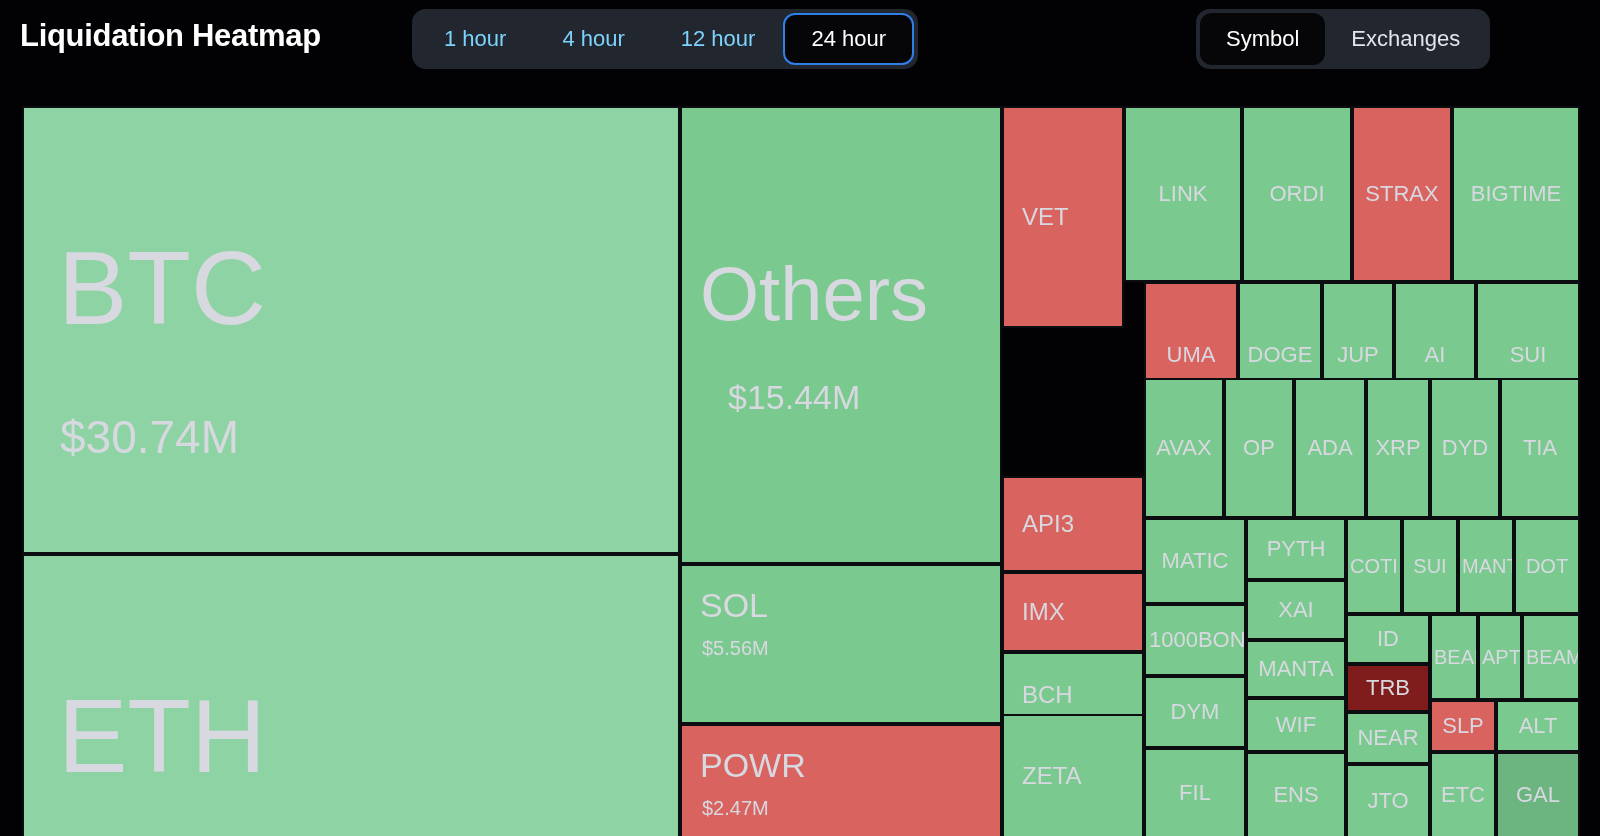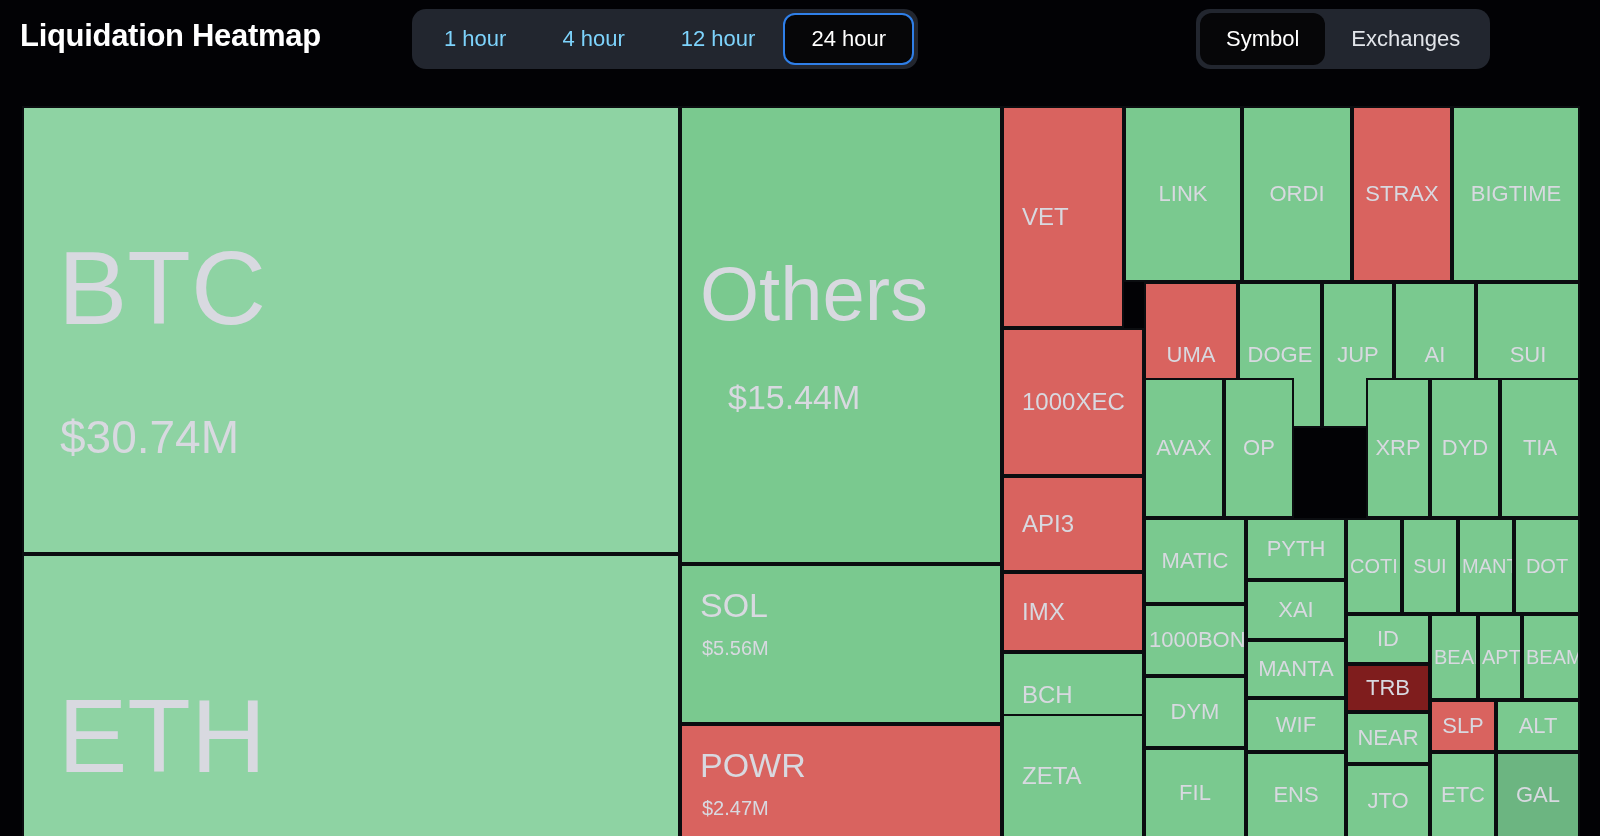--- a/index.html
+++ b/index.html
@@ -184,23 +184,20 @@
         <div class="tile-label">SOL</div>
         <div class="tile-value">$5.56M</div>
       </div>
       <div class="tile sz-md" style="left: 680px; top: 646px; width: 322px; height: 114px; background: rgb(217, 99, 95);">
         <div class="tile-label">POWR</div>
         <div class="tile-value">$2.47M</div>
       </div>
       <div class="tile sz-sm-left" style="left: 1002px; top: 28px; width: 122px; height: 222px; background: rgb(217, 99, 95);">
         <div class="tile-label">VET</div>
       </div>
-      <div class="tile sz-sm-left" style="left: 1002px; top: 250px; width: 142px; height: 148px; background: rgb(217, 99, 95);">
-        <div class="tile-label">1000XEC</div>
-      </div>
       <div class="tile sz-sm-left" style="left: 1002px; top: 398px; width: 142px; height: 96px; background: rgb(217, 99, 95);">
         <div class="tile-label">API3</div>
       </div>
       <div class="tile sz-sm-left" style="left: 1002px; top: 494px; width: 142px; height: 80px; background: rgb(217, 99, 95);">
         <div class="tile-label">IMX</div>
       </div>
       <div class="tile sz-sm-left" style="left: 1002px; top: 574px; width: 142px; height: 86px; background: rgb(122, 201, 143);">
         <div class="tile-label">BCH</div>
       </div>
       <div class="tile sz-sm-left" style="left: 1002px; top: 660px; width: 142px; height: 86px; background: rgb(217, 99, 95);">
@@ -235,20 +232,23 @@
       </div>
       <div class="tile sz-sm" style="left: 1476px; top: 204px; width: 104px; height: 146px; background: rgb(122, 201, 143);">
         <div class="tile-label">SUI</div>
       </div>
       <div class="tile sz-sm" style="left: 1144px; top: 300px; width: 80px; height: 140px; background: rgb(122, 201, 143);">
         <div class="tile-label">AVAX</div>
       </div>
       <div class="tile sz-sm" style="left: 1224px; top: 300px; width: 70px; height: 140px; background: rgb(122, 201, 143);">
         <div class="tile-label">OP</div>
       </div>
+      <div class="tile sz-sm" style="left: 1294px; top: 300px; width: 72px; height: 140px; background: rgb(122, 201, 143);">
+        <div class="tile-label">ADA</div>
+      </div>
       <div class="tile sz-sm" style="left: 1366px; top: 300px; width: 64px; height: 140px; background: rgb(122, 201, 143);">
         <div class="tile-label">XRP</div>
       </div>
       <div class="tile sz-sm" style="left: 1430px; top: 300px; width: 70px; height: 140px; background: rgb(122, 201, 143);">
         <div class="tile-label">DYD</div>
       </div>
       <div class="tile sz-sm" style="left: 1500px; top: 300px; width: 80px; height: 140px; background: rgb(122, 201, 143);">
         <div class="tile-label">TIA</div>
       </div>
       <div class="tile sz-sm" style="left: 1144px; top: 440px; width: 102px; height: 86px; background: rgb(122, 201, 143);">

